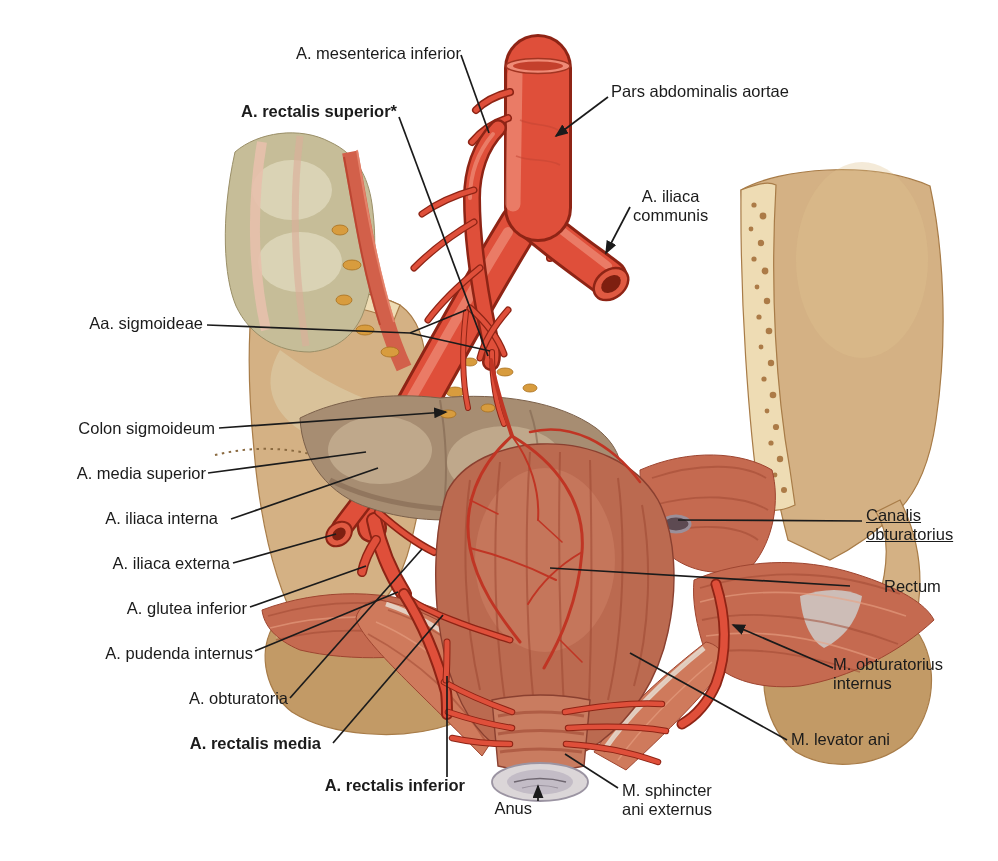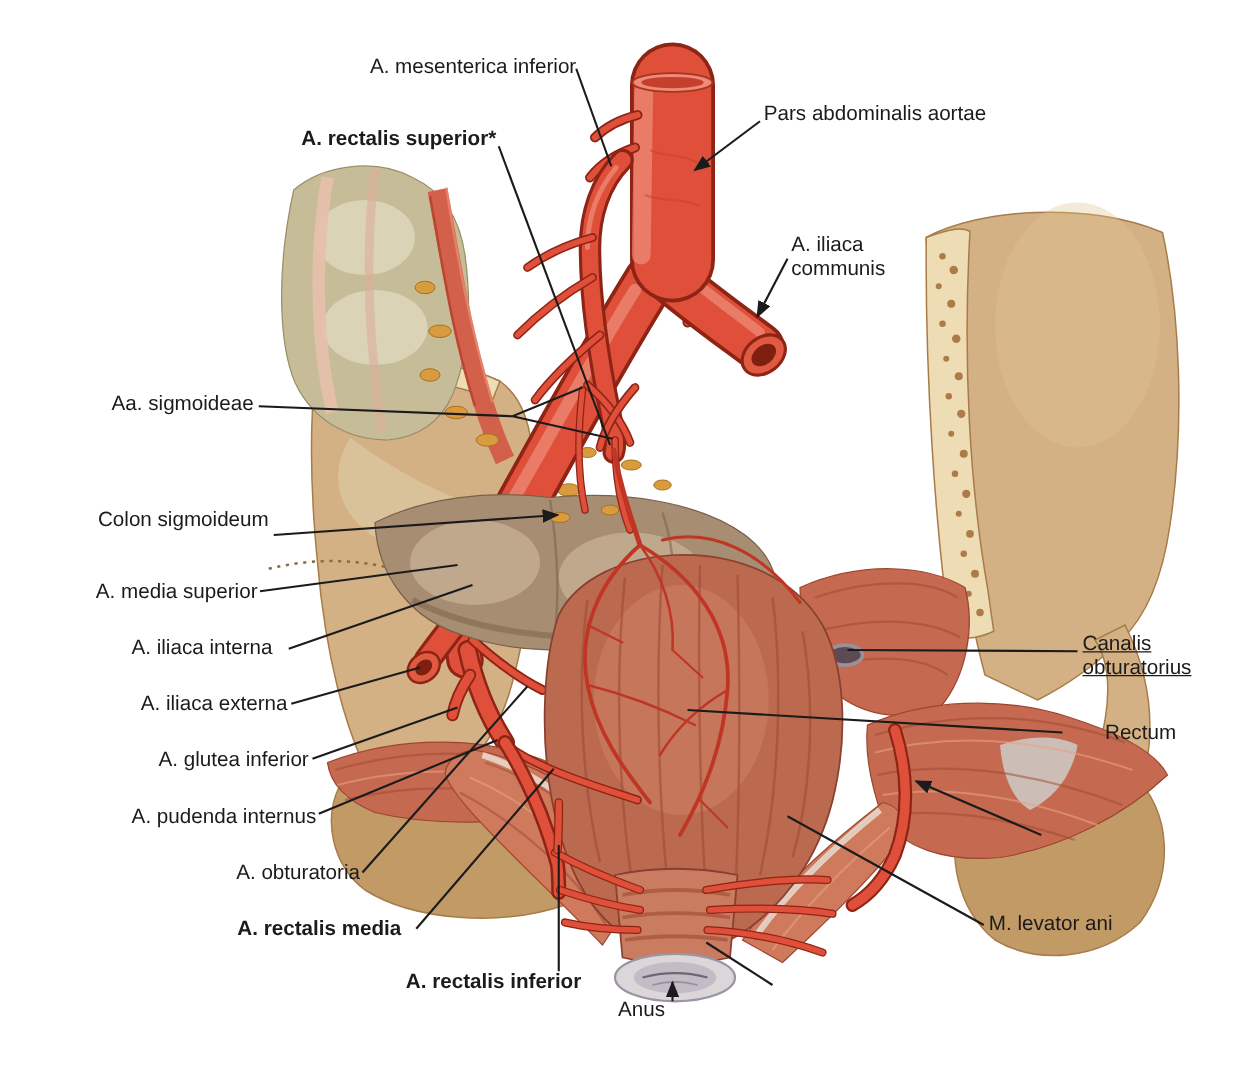--- a/index.html
+++ b/index.html
@@ -335,31 +335,35 @@
     <path class="leader" d="M787,740 L630,653"></path>
     <path class="leader" d="M833,668 L733,625" marker-end="url(#arw)"></path>
     <path class="leader" d="M850,586 L550,568"></path>
     <path class="leader" d="M862,521 L678,520"></path>
   </g>
 </svg>
 
 <div class="lbl ra" style="right:537px;top:44px;">A. mesenterica inferior</div>
 <div class="lbl ra b" style="right:601px;top:102px;">A. rectalis superior*</div>
 <div class="lbl" style="left:611px;top:82px;">Pars abdominalis aortae</div>
-<div class="lbl" style="left:633px;top:187px;">A. iliaca
+<div class="lbl" style="left:633px;top:187px;text-align:center;">A. iliaca
 communis</div>
 <div class="lbl ra" style="right:795px;top:314px;">Aa. sigmoideae</div>
-<div class="lbl ra" style="right:783px;top:407px;margin-left:36px;">Colon sigmoideum</div>
+<div class="lbl ra" style="right:783px;top:419px;margin-left:36px;">Colon sigmoideum</div>
 <div class="lbl ra" style="right:792px;top:464px;">A. media superior</div>
 <div class="lbl ra" style="right:780px;top:509px;text-align:right;">A. iliaca interna</div>
 <div class="lbl ra" style="right:768px;top:554px;">A. iliaca externa</div>
 <div class="lbl ra" style="right:751px;top:599px;">A. glutea inferior</div>
 <div class="lbl ra" style="right:745px;top:644px;">A. pudenda internus</div>
 <div class="lbl ra" style="right:710px;top:689px;">A. obturatoria</div>
 <div class="lbl ra b" style="right:677px;top:734px;">A. rectalis media</div>
 <div class="lbl ra b" style="right:533px;top:776px;">A. rectalis inferior</div>
 <div class="lbl ra" style="right:466px;top:799px;">Anus</div>
+<div class="lbl" style="left:622px;top:781px;">M. sphincter
+ani externus</div>
 <div class="lbl" style="left:791px;top:730px;">M. levator ani</div>
+<div class="lbl" style="left:833px;top:655px;">M. obturatorius
+internus</div>
 <div class="lbl" style="left:884px;top:577px;">Rectum</div>
 <div class="lbl" style="left:866px;top:506px;text-decoration:underline;">Canalis
 obturatorius</div>
 
 </div>
 
 </body></html>

